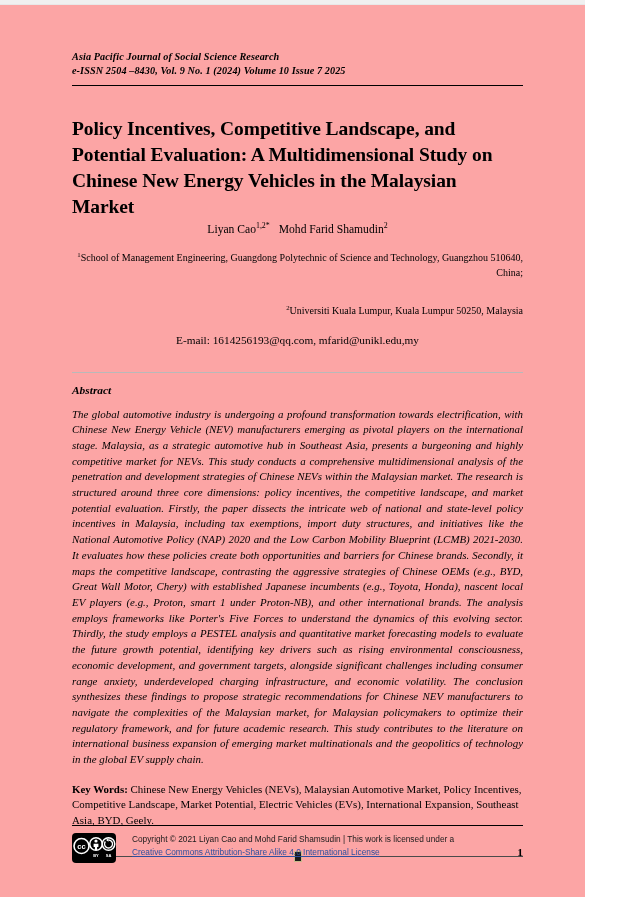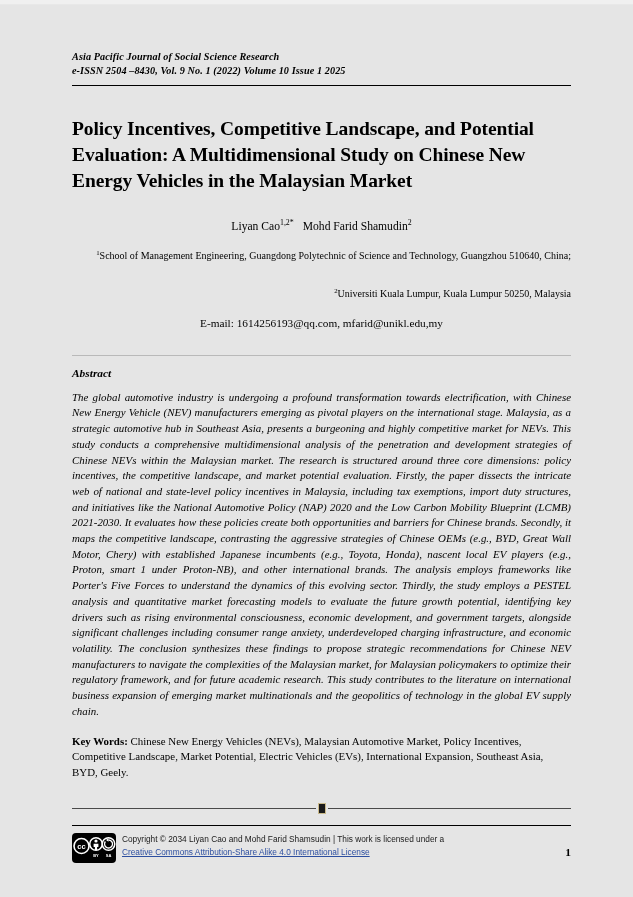--- a/index.html
+++ b/index.html
@@ -18,23 +18,23 @@
   .top-band {
     position: absolute;
     top: 0; left: 0; right: 0;
     height: 4px;
     background: #f0f0f0;
     border-bottom: 1px solid #e8e8e8;
   }
   .page {
     position: absolute;
     top: 0; left: 0;
-    width: 633px;
+    width: 585px;
     height: 897px;
-    background: #e5e5e5;
+    background: #fca5a5;
   }
   .content {
     position: absolute;
     left: 72px;
     right: 62px;
     top: 50px;
   }
 
   
   .journal-header {
@@ -55,21 +55,20 @@
     margin: 30px 0 0 0;
     font-size: 19.5px;
     font-weight: bold;
     line-height: 1.35;
     text-align: left;
     letter-spacing: -0.1px;
   }
 
   
   .authors {
-    margin-top: 24px;
     text-align: center;
     font-size: 11.6px;
     line-height: 1.5;
   }
   .authors .gap { display: inline-block; width: 9px; }
   .affil {
     margin-top: 13px;
     text-align: right;
     font-size: 10px;
     line-height: 1.45;
@@ -144,21 +143,21 @@
   }
   .footer-row {
     display: flex;
     align-items: flex-start;
     margin-top: 6px;
   }
   .cc-badge {
     flex: 0 0 auto;
     width: 44px;
     height: 30px;
-    margin-right: 6px;
+    margin-right: 16px;
     margin-top: 1px;
   }
   .footer-text {
     flex: 1 1 auto;
     font-family: "Liberation Sans", "DejaVu Sans", sans-serif;
     font-size: 8.3px;
     line-height: 1.55;
     color: #1a1a1a;
     padding-top: 1px;
   }
@@ -177,21 +176,21 @@
 </head>
 <body>
 
 <div class="page">
   <div class="top-band"></div>
 
   <div class="content">
 
     <div class="journal-header">
       <div>Asia Pacific Journal of Social Science Research</div>
-      <div>e-ISSN 2504 –8430, Vol. 9 No. 1 (2022) Volume 10 Issue 1 2025</div>
+      <div>e-ISSN 2504 –8430, Vol. 9 No. 1 (2024) Volume 10 Issue 7 2025</div>
     </div>
     <hr class="rule-header">
 
     <h1 class="title">Policy Incentives, Competitive Landscape, and Potential Evaluation: A Multidimensional Study on Chinese New Energy Vehicles in the Malaysian Market</h1>
 
     <div class="authors">
       <span>Liyan Cao</span><sup>1,2*</sup><span class="gap"></span><span>Mohd Farid Shamudin</span><sup>2</sup>
     </div>
 
     <div class="affil">
@@ -236,20 +235,20 @@
           <text x="48" y="47" font-family="Liberation Sans, sans-serif" font-size="8" font-weight="bold" fill="#ffffff" text-anchor="middle">BY</text>
 
           <circle cx="73" cy="22" r="12.5" fill="none" stroke="#ffffff" stroke-width="3"></circle>
           <path d="M73 14 a8 8 0 1 1 -6.2 3" fill="none" stroke="#ffffff" stroke-width="2.6"></path>
           <path d="M73 10.5 l0 7 l-5 -3.5 z" fill="#ffffff"></path>
           <text x="73" y="47" font-family="Liberation Sans, sans-serif" font-size="8" font-weight="bold" fill="#ffffff" text-anchor="middle">SA</text>
         </svg>
       </span>
 
       <span class="footer-text">
-        <span>Copyright © 2034 Liyan Cao and Mohd Farid Shamsudin | This work is licensed under a</span><br>
+        <span>Copyright © 2021 Liyan Cao and Mohd Farid Shamsudin | This work is licensed under a</span><br>
         <a href="#" class="footer-link">Creative Commons Attribution-Share Alike 4.0 International License</a>
       </span>
 
       <span class="page-number">1</span>
     </div>
   </div>
 </div>
 
 </body></html>

